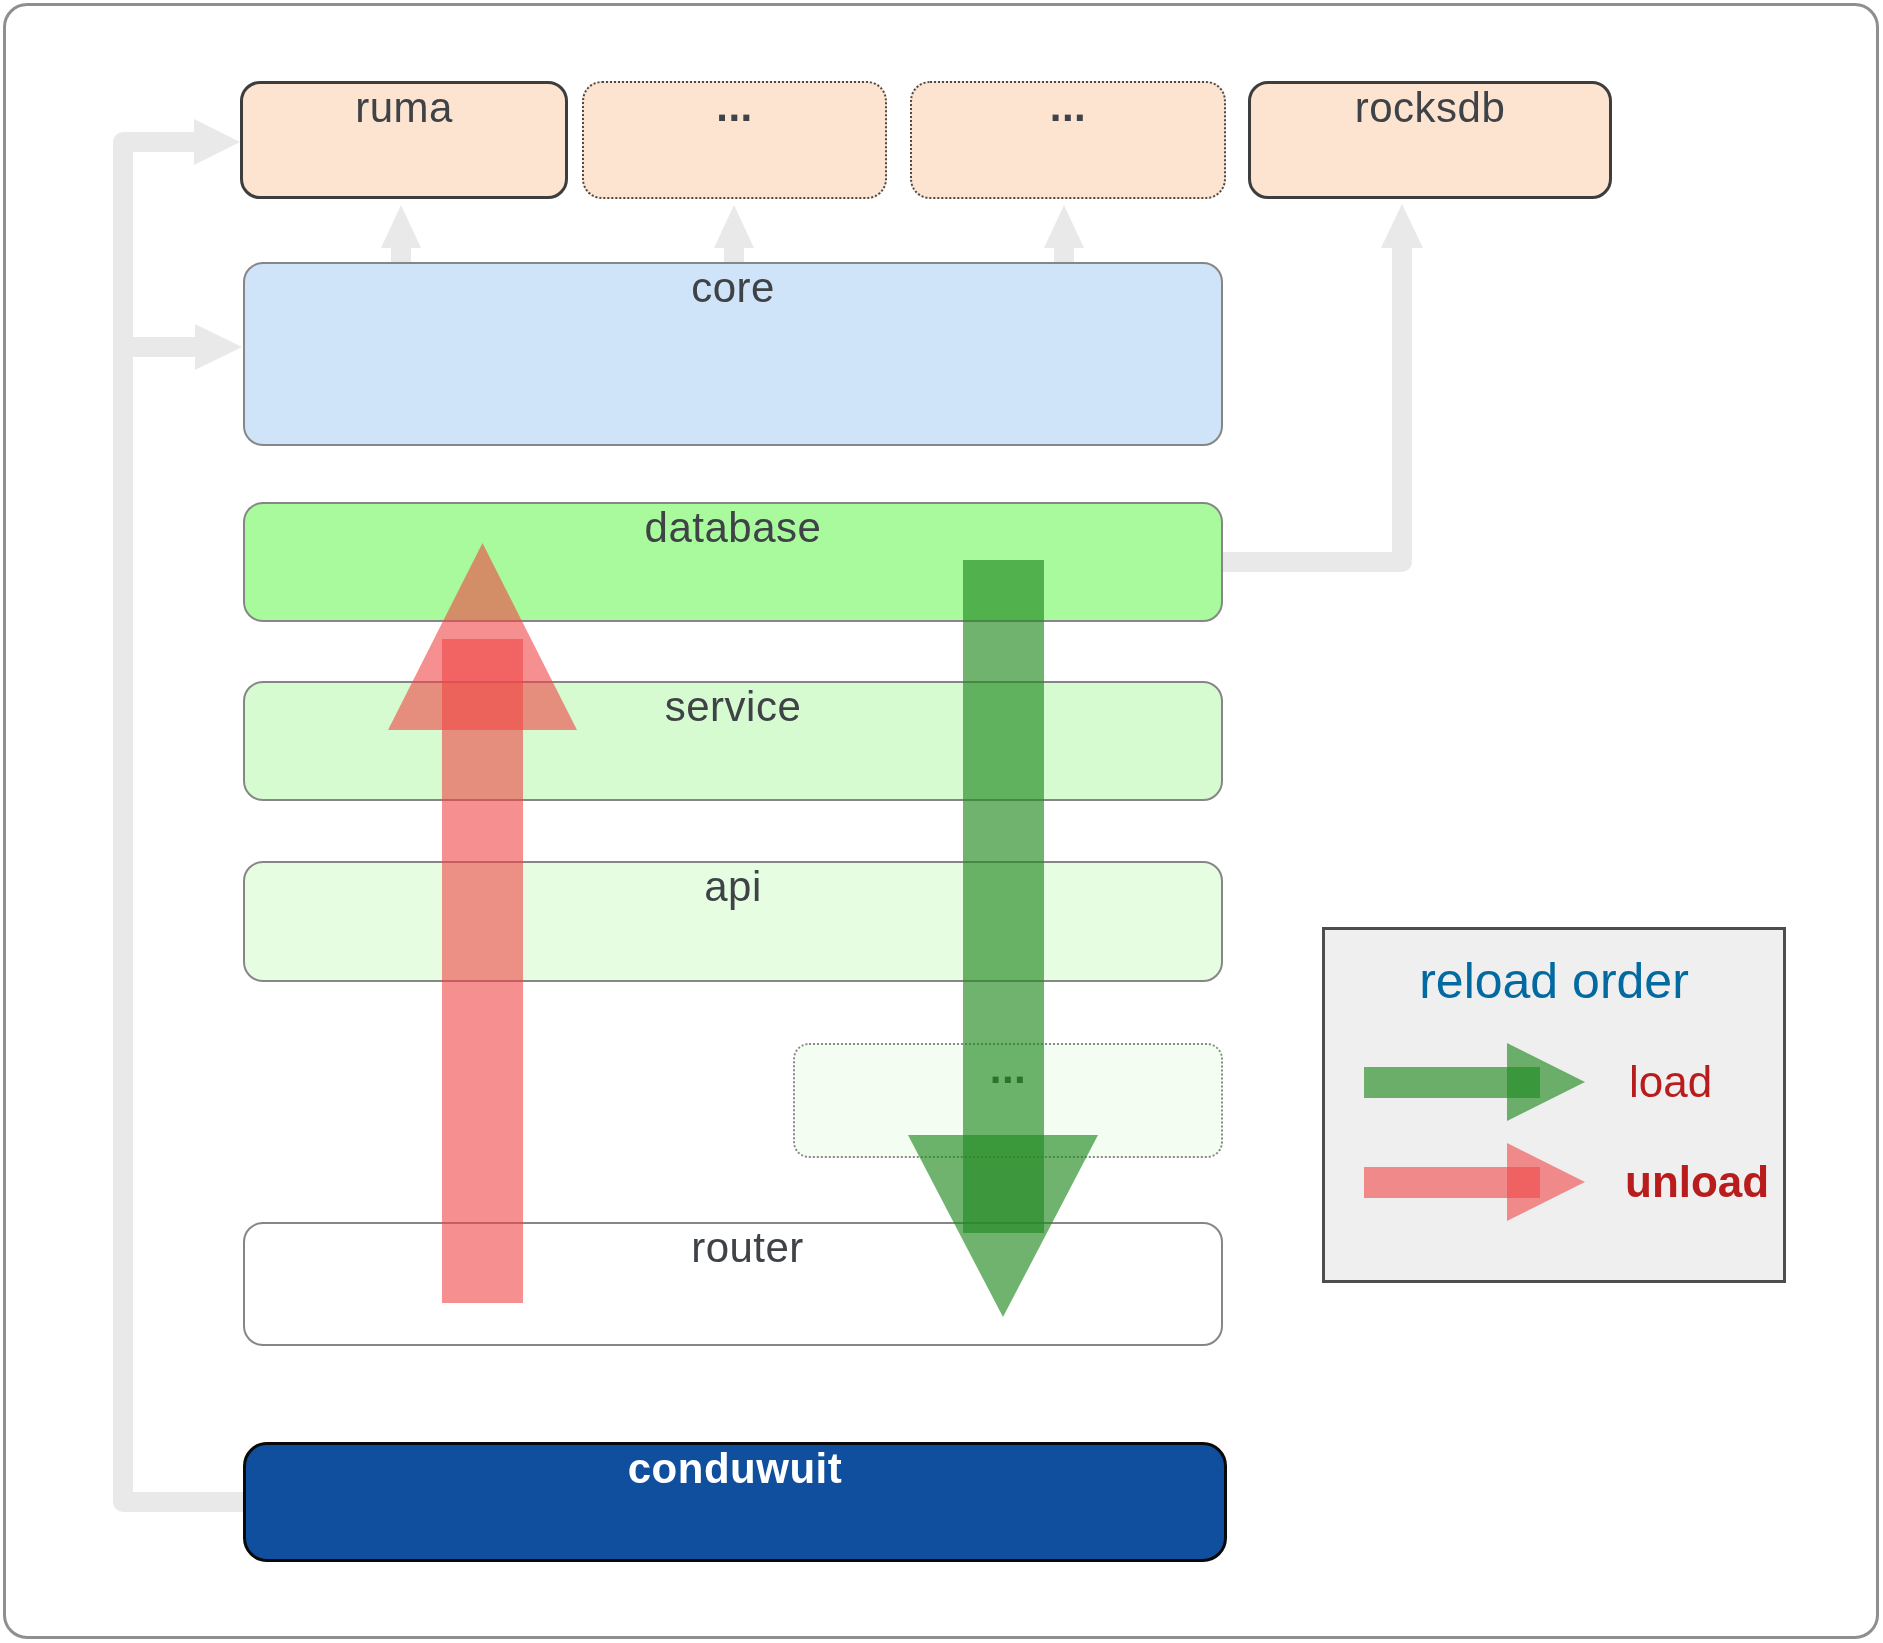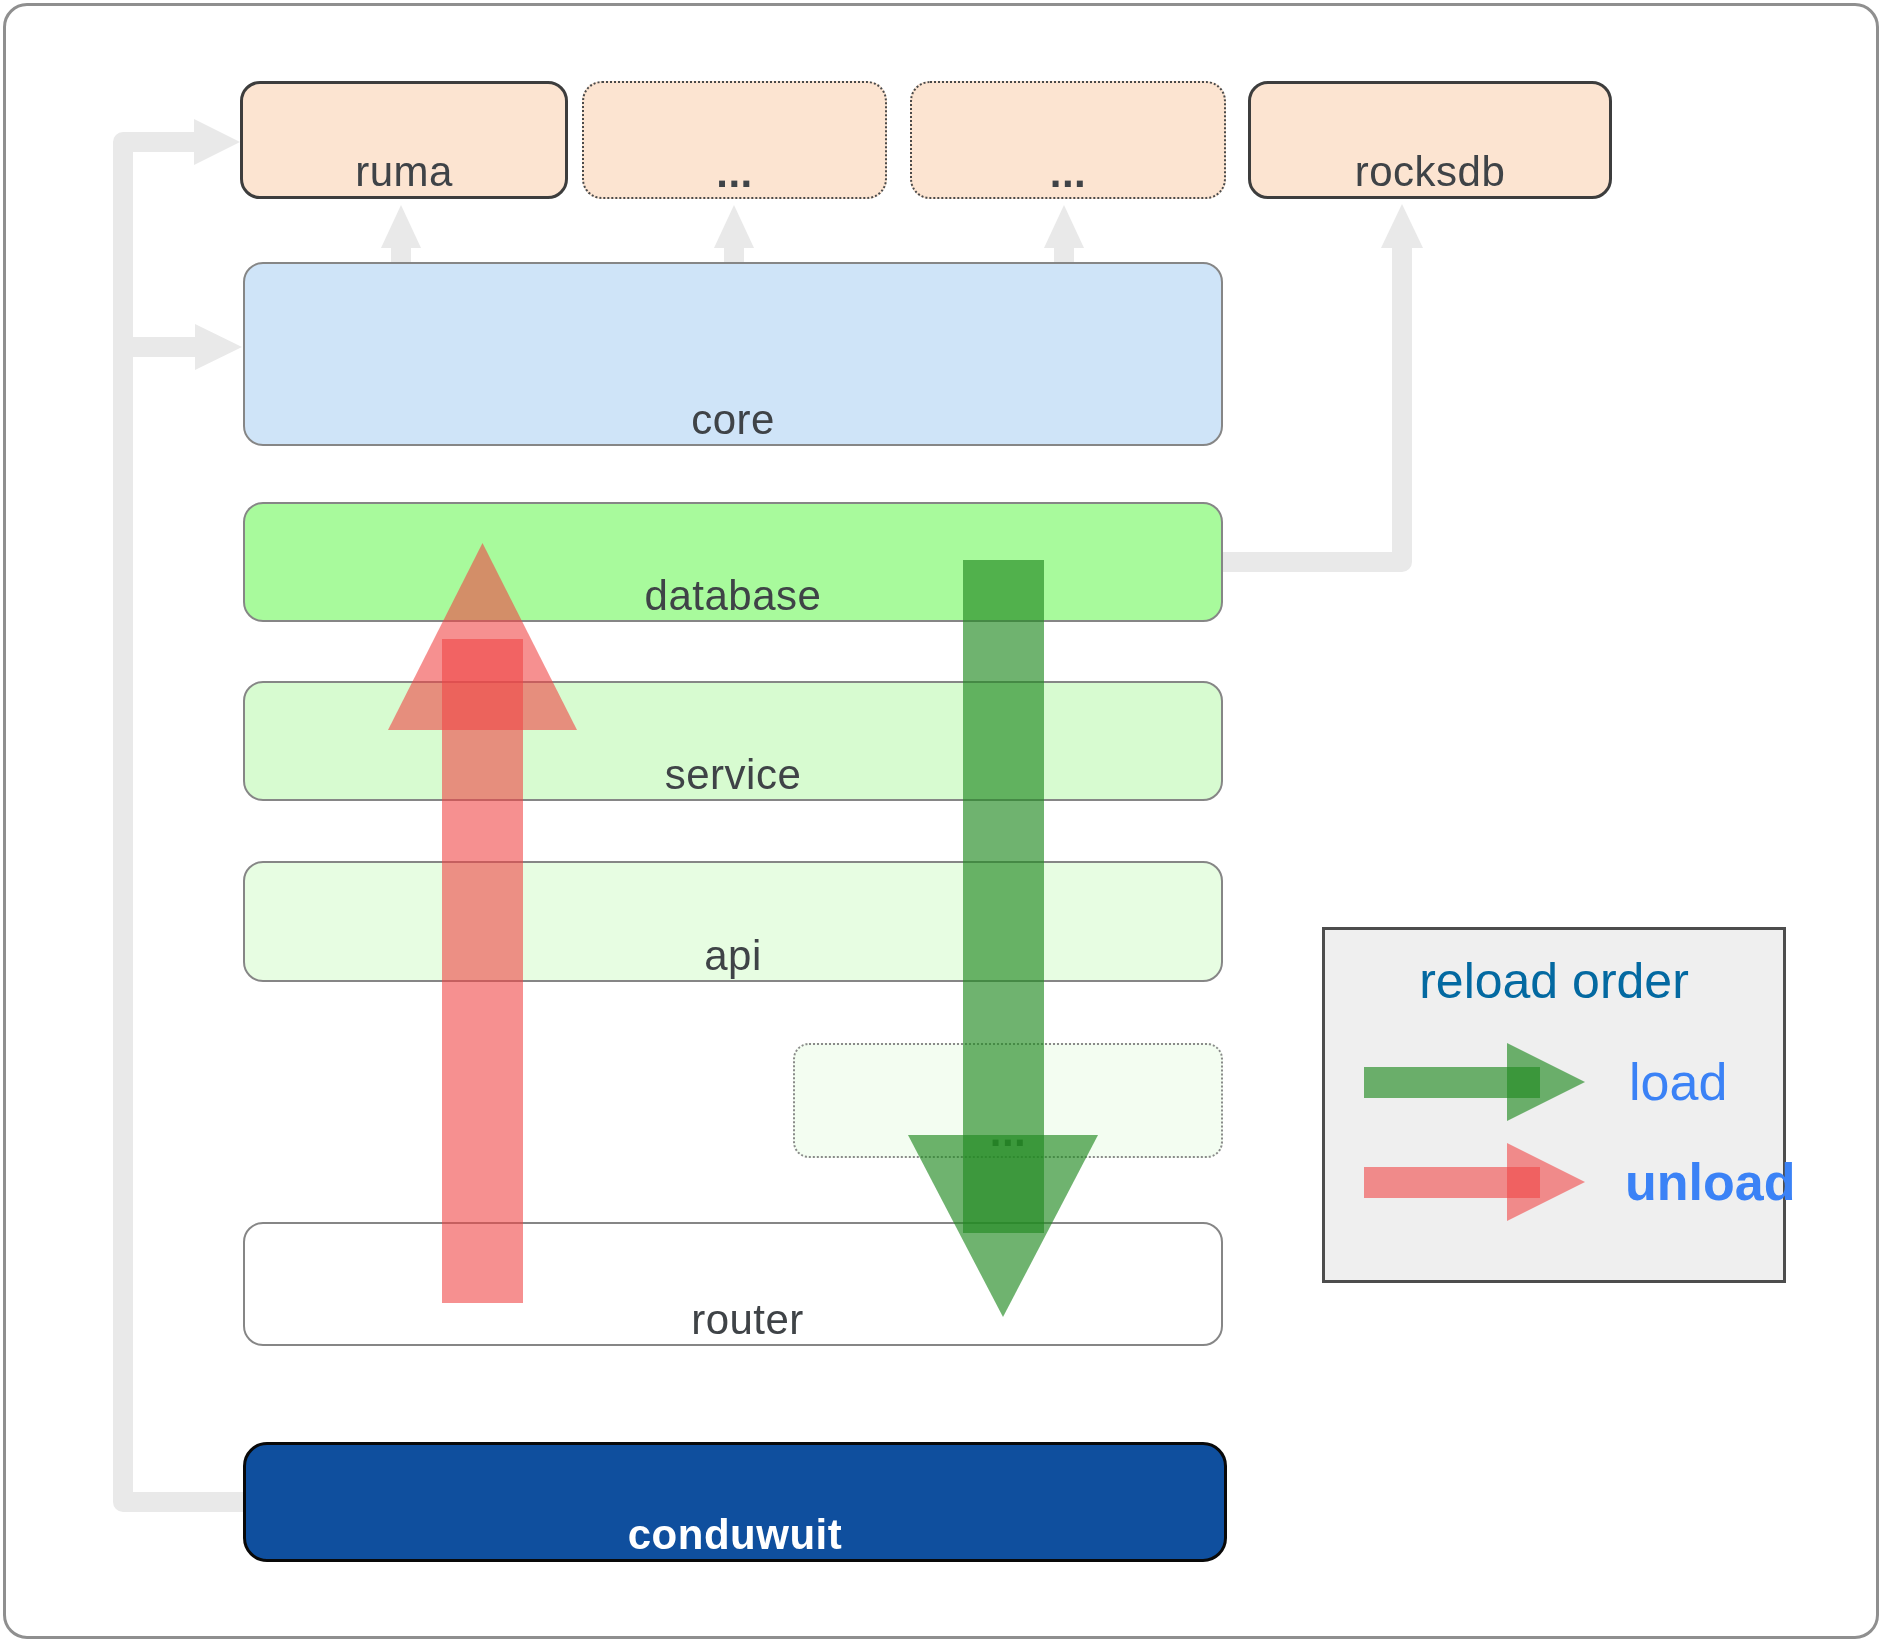--- a/index.html
+++ b/index.html
@@ -20,21 +20,21 @@
     left: 3px; top: 3px;
     width: 1876px; height: 1636px;
     border: 3px solid #8f8f8f;
     border-radius: 24px;
     box-sizing: border-box;
   }
   .box {
     position: absolute;
     box-sizing: border-box;
     display: flex;
-    align-items: flex-end;
+    align-items: flex-start;
     justify-content: center;
     font-size: 42px;
     color: #3f4347;
     z-index: 3;
     letter-spacing: 0.5px;
   }
   .top-box {
     top: 81px; height: 118px;
     background: #fce4d1;
     border: 3px solid #3d3d3d;
@@ -128,22 +128,22 @@
     left: 1507px; top: 1043px; width: 78px; height: 78px;
     clip-path: polygon(0 0, 100% 50%, 0 100%);
   }
   #legend-unload-shaft { left: 1364px; top: 1167px; width: 176px; height: 31px; }
   #legend-unload-head {
     left: 1507px; top: 1143px; width: 78px; height: 78px;
     clip-path: polygon(0 0, 100% 50%, 0 100%);
   }
   .legend-label {
     position: absolute;
-    font-size: 52px;
-    color: #3b82f6;
+    font-size: 44px;
+    color: #b91c1c;
     z-index: 4;
     display: flex;
     align-items: center;
     height: 78px;
   }
   #legend-load-label   { left: 1629px; top: 1043px; }
   #legend-unload-label { left: 1625px; top: 1143px; font-weight: bold; }
 </style>
 </head>
 <body>

